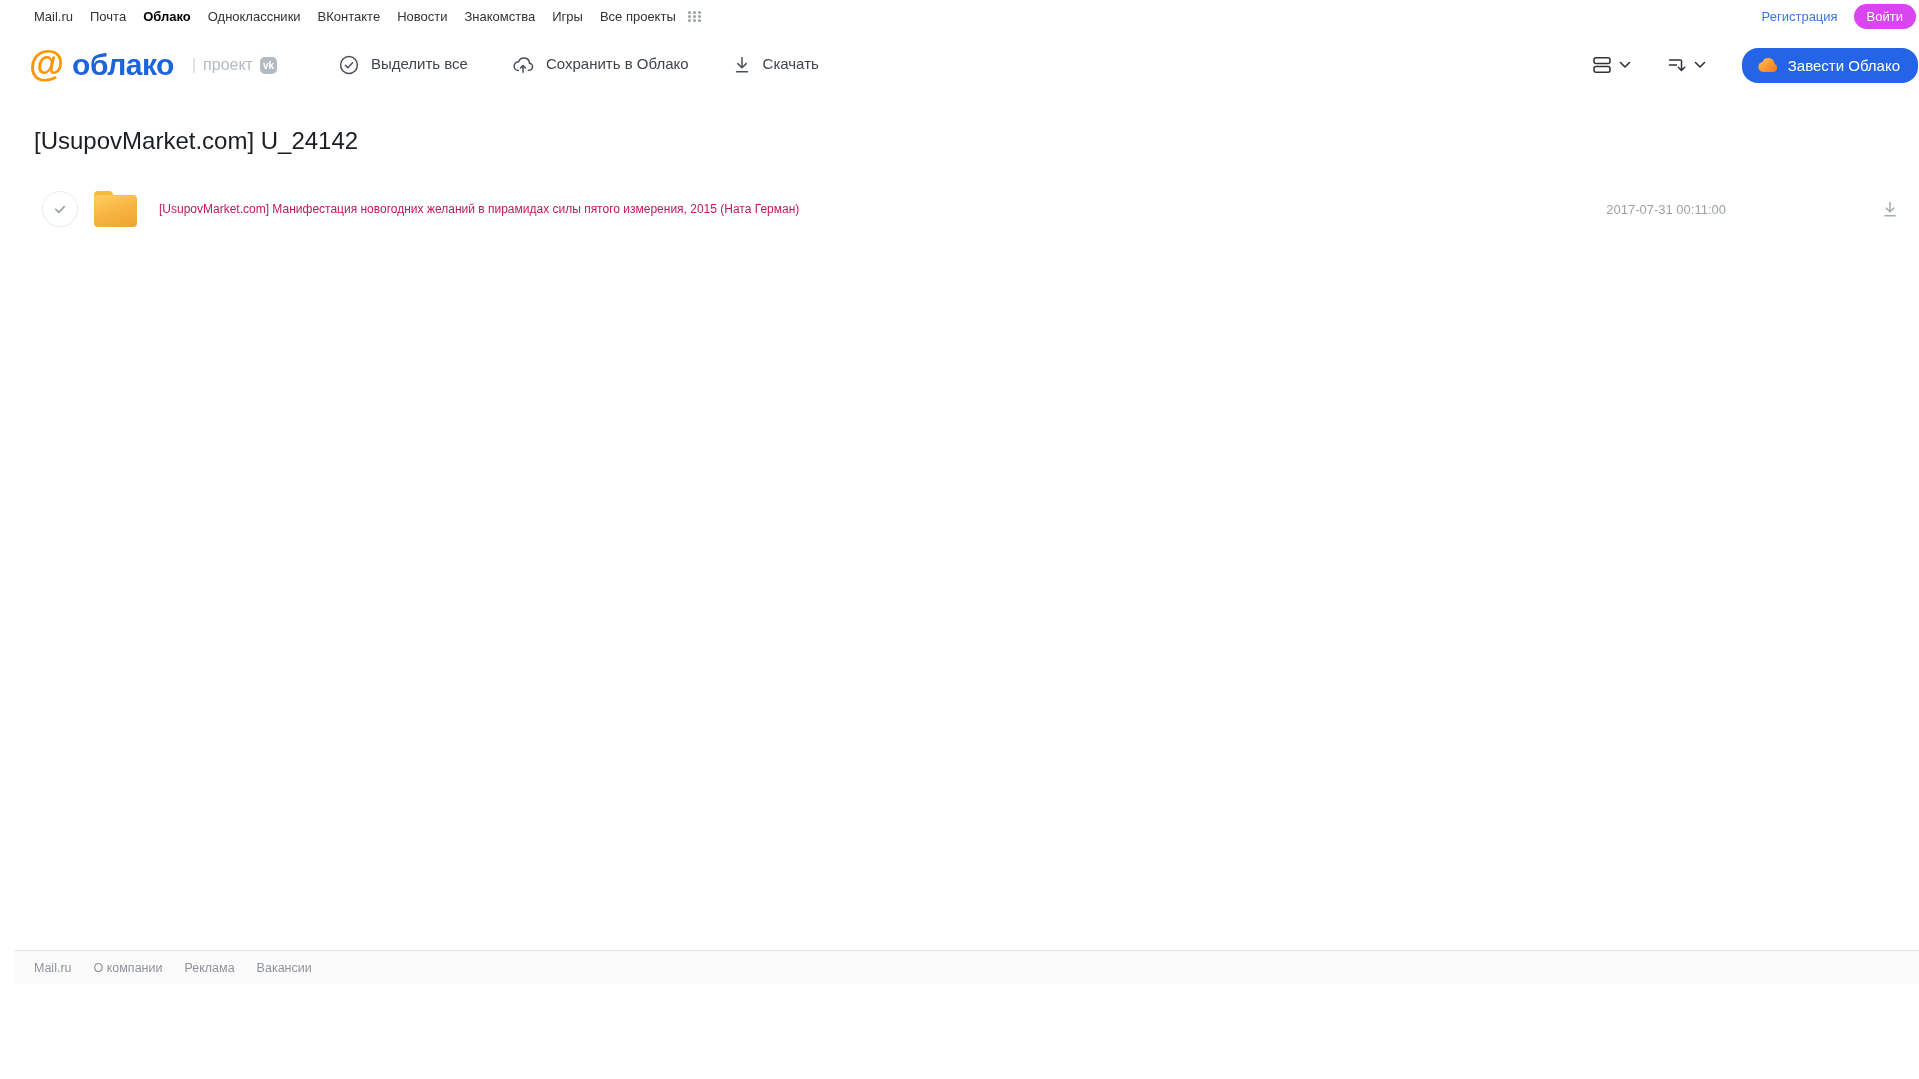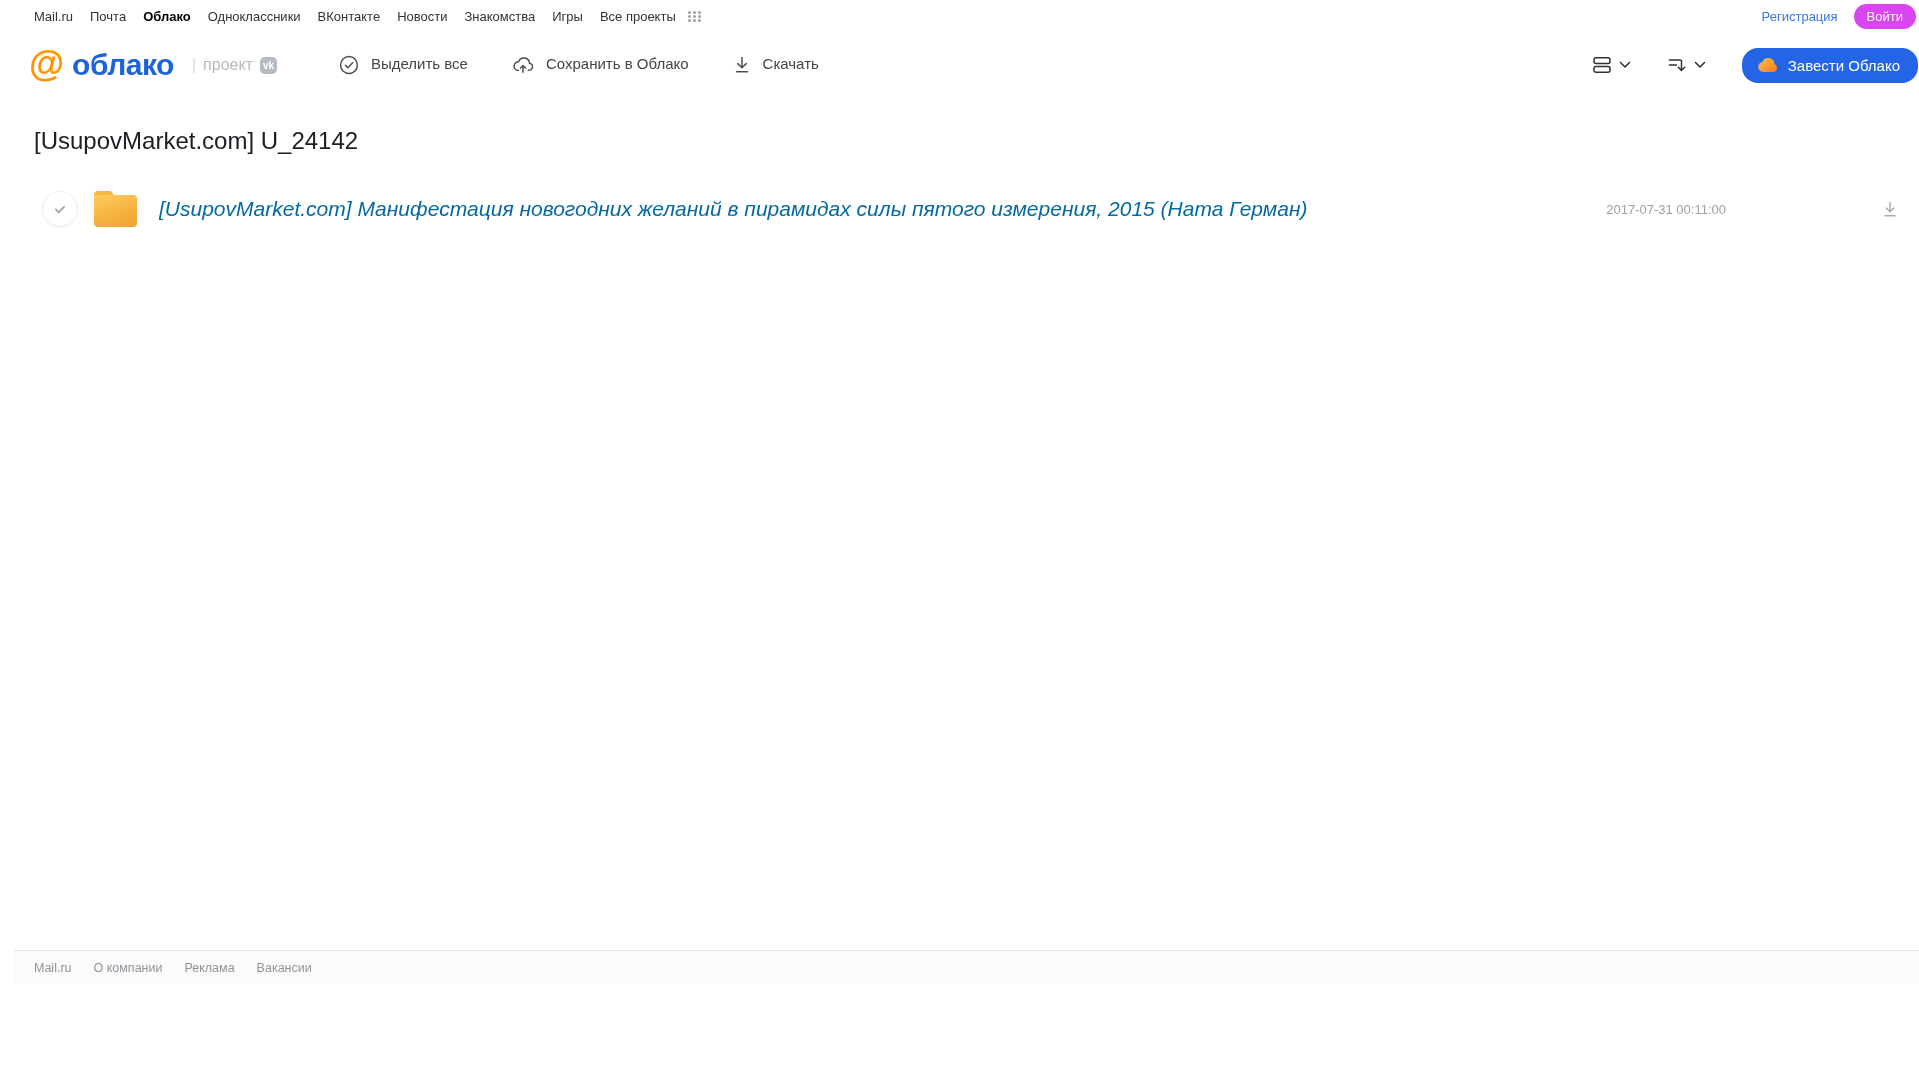--- a/index.html
+++ b/index.html
@@ -47,22 +47,22 @@
   .file-list { margin-top:29px; }
   .file-row { display:flex; align-items:center; height:50px; padding:0 34px 0 28px; cursor:pointer; }
   .row-check { width:36px; height:36px; border-radius:50%; background:#fff; border:1px solid #eceef0;
     box-shadow:0 1px 2px rgba(0,0,0,0.04); display:flex; align-items:center; justify-content:center;
     flex:0 0 auto; cursor:pointer; }
   .folder-icon { width:43px; height:36px; margin-left:16px; position:relative; flex:0 0 auto; }
   .folder-tab { position:absolute; top:0; left:0; width:19px; height:10px; border-radius:4px 4px 0 0;
     background:#f8b93f; }
   .folder-body { position:absolute; top:4px; left:0; width:43px; height:32px; border-radius:3px 4px 4px 4px;
     background:linear-gradient(160deg,#ffce60 0%,#f6b23f 55%,#efa431 100%); }
-  .file-name { margin-left:22px; font-size:21px; color:#0369a1; flex:1 1 auto; white-space:nowrap;
-    overflow:hidden; text-overflow:ellipsis;font-style:italic; }
+  .file-name { margin-left:22px; font-size:12px; color:#be185d; flex:1 1 auto; white-space:nowrap;
+    overflow:hidden; text-overflow:ellipsis; }
   .file-date { font-size:13px; color:#9ca1a8; margin-right:155px; white-space:nowrap; }
   .row-download { background:none; border:none; cursor:pointer; display:flex; align-items:center; }
 
   
   .footer { height:34px; flex:0 0 auto; border-top:1px solid #e4e6e9; background:#fbfbfc;
     display:flex; align-items:center; padding:0 19px 0 20px; font-size:12.5px; color:#8f949b; }
   .footer a { color:#8f949b; text-decoration:none; cursor:pointer; }
   .footer-left { display:flex; gap:22px; }
   .footer-right { margin-left:auto; display:flex; align-items:center; gap:26px; }
   .kasper-wrap { display:flex; align-items:center; gap:6px; }

